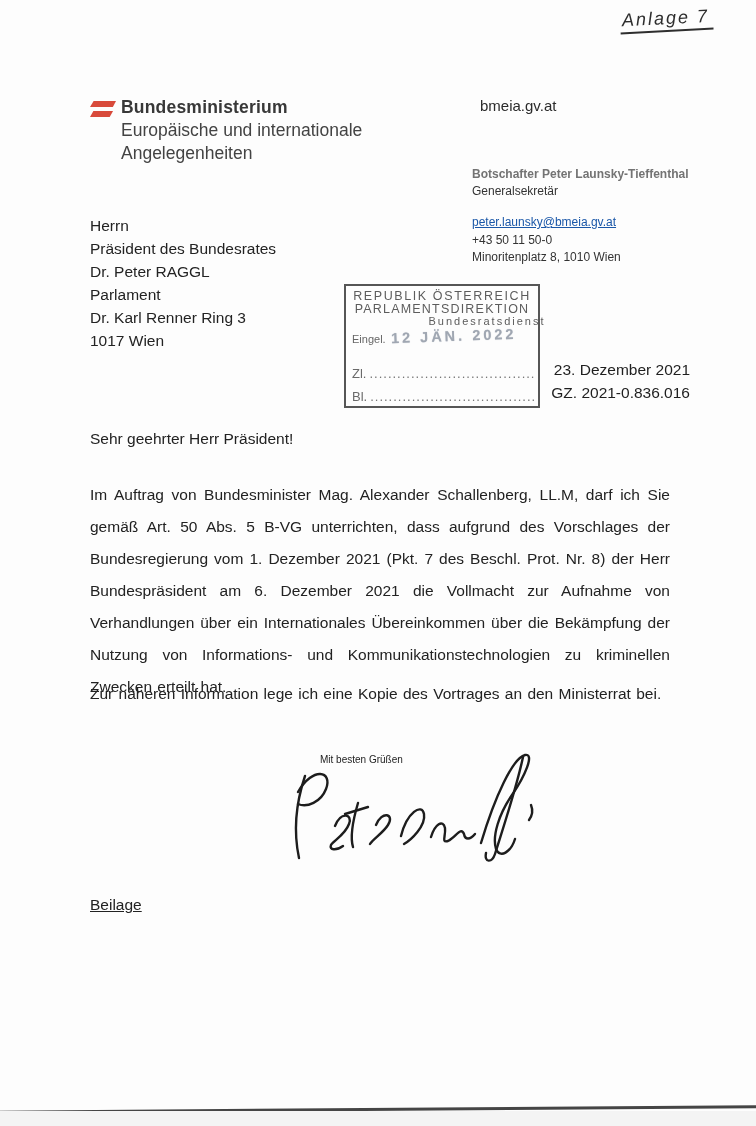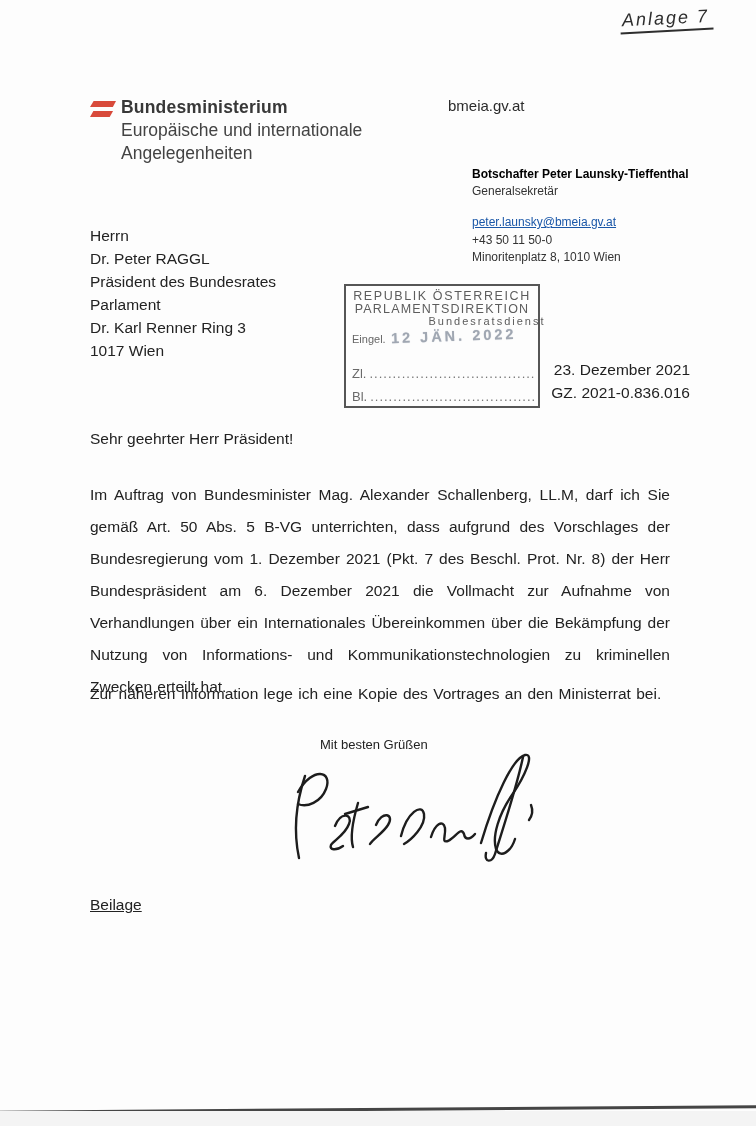--- a/index.html
+++ b/index.html
@@ -26,31 +26,31 @@
 
   
   .logo{left:90px;top:101px;width:26px;}
   .logo .bar{height:6px;margin-bottom:4px;}
   .logo .bar1{clip-path:polygon(14% 0,100% 0,88% 100%,0 100%);}
   .logo .bar2{clip-path:polygon(14% 0,96% 0,82% 100%,0 100%);width:24px;}
 
   .ministry{left:121px;top:96px;line-height:23px;font-size:17.5px;color:#434343;}
   .ministry .b{font-weight:700;color:#383838;letter-spacing:.2px;}
 
-  .website{left:448px;top:97px;font-size:15px;color:#2b2b2b;}
+  .website{left:480px;top:97px;font-size:15px;color:#2b2b2b;}
 
   .sender{font-size:12px;color:#333;}
-  .sender-name{left:472px;top:167px;font-weight:700;color:#000000;}
+  .sender-name{left:472px;top:167px;font-weight:700;color:#737373;}
   .sender-title{left:472px;top:184px;}
   .sender-email{left:472px;top:215px;}
   .sender-email a{color:#1a57a8;text-decoration:underline;}
   .sender-phone{left:472px;top:233px;}
   .sender-addr{left:472px;top:250px;}
 
-  .recipient{left:90px;top:224px;font-size:15.5px;line-height:23px;color:#232323;}
+  .recipient{left:90px;top:214px;font-size:15.5px;line-height:23px;color:#232323;}
 
   
   .stamp{
     left:344px;top:284px;width:192px;height:120px;
     border:2px solid #565656;
     color:#5c5c5c;
     z-index:1;
   }
   .stamp .c{position:absolute;left:0;width:100%;text-align:center;}
   .stamp-l1{top:3px;font-size:12.5px;letter-spacing:1.6px;}
@@ -74,21 +74,21 @@
   .ref-date{top:361px;}
   .ref-gz{top:384px;}
 
   .salutation{left:90px;top:430px;font-size:15.5px;color:#222;}
 
   .para{left:90px;width:580px;font-size:15.5px;line-height:32px;color:#222;
     text-align:justify;word-spacing:1px;}
   .para1{top:479px;}
   .para2{top:678px;text-align:left;}
 
-  .closing{left:320px;top:737px;font-size:13px;color:#222;}
+  .closing{left:320px;top:754px;font-size:10px;color:#222;}
 
   .signature{left:283px;top:748px;}
   .signature svg{display:block;}
   .signature path{fill:none;stroke:#1d1d1d;stroke-width:2.4;stroke-linecap:round;}
 
   .beilage{left:90px;top:896px;font-size:15.5px;color:#222;text-decoration:underline;}
 
   .scan-edge-line{left:-8px;top:1108px;width:772px;height:3px;background:#454545;
     transform:rotate(-0.4deg);}
   .scan-edge-bottom{left:0;top:1111px;width:756px;height:15px;background:#f4f4f4;}
@@ -116,22 +116,22 @@
   <div class="abs sender sender-name">Botschafter Peter Launsky-Tieffenthal</div>
   <div class="abs sender sender-title">Generalsekretär</div>
   <div class="abs sender sender-email">
     <a href="#">peter.launsky@bmeia.gv.at</a>
   </div>
   <div class="abs sender sender-phone">+43 50 11 50-0</div>
   <div class="abs sender sender-addr">Minoritenplatz 8, 1010 Wien</div>
 
   <div class="abs recipient">
     <div>Herrn</div>
+    <div>Präsident des Bundesrates</div>
     <div>Dr. Peter RAGGL</div>
-    <div>Präsident des Bundesrates</div>
     <div>Parlament</div>
     <div>Dr. Karl Renner Ring 3</div>
     <div>1017 Wien</div>
   </div>
 
   <div class="abs stamp">
     <div class="c stamp-l1">REPUBLIK ÖSTERREICH</div>
     <div class="c stamp-l2">PARLAMENTSDIREKTION</div>
     <div class="c stamp-l3">Bundesratsdienst</div>
     <div class="stamp-eingel">Eingel.</div>

